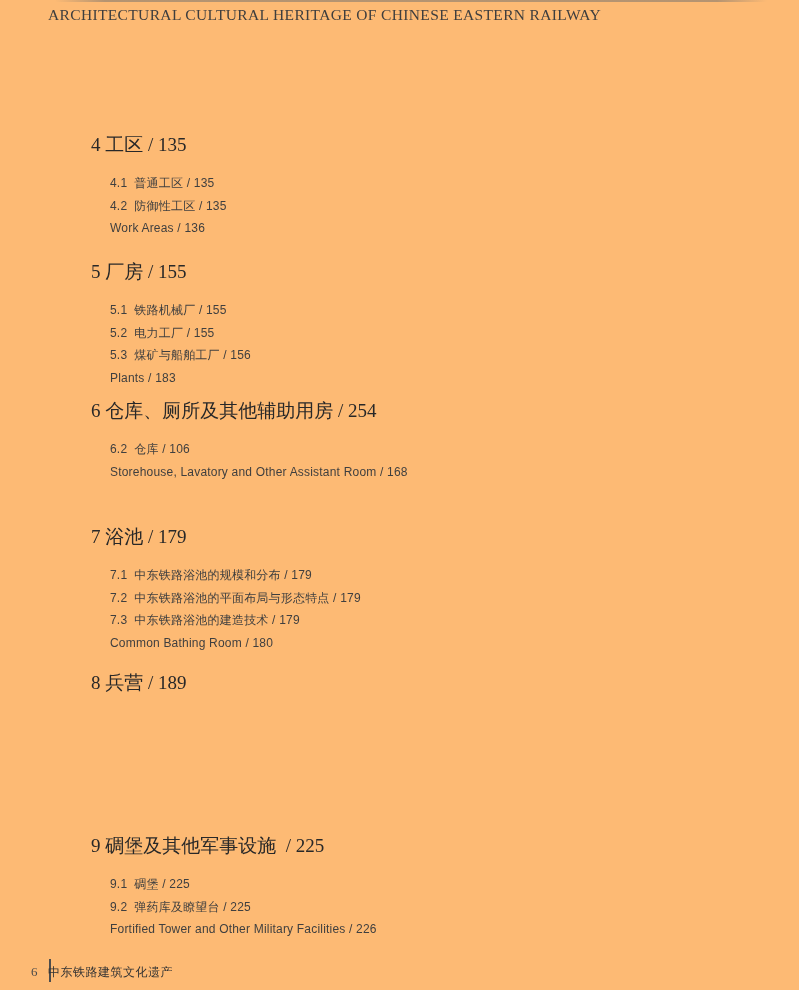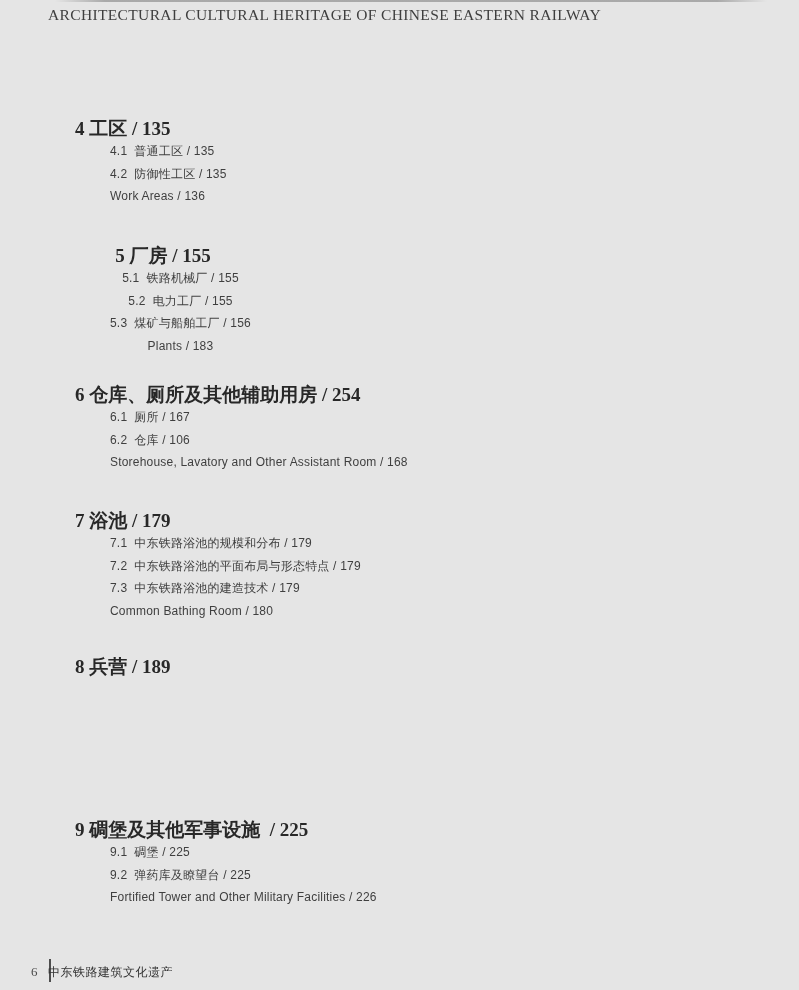--- a/index.html
+++ b/index.html
@@ -4,21 +4,21 @@
 <style>
   html, body {
     margin: 0;
     padding: 0;
     background: #ffffff;
   }
   .page {
     position: relative;
     width: 799px;
     height: 990px;
-    background: #e5e5e5;
+    background: #fdba74;
     overflow: hidden;
     font-family: "Liberation Sans", "DejaVu Sans", sans-serif;
   }
   .top-rule {
     position: absolute;
     top: 0;
     left: 55px;
     width: 712px;
     height: 2px;
     background: linear-gradient(90deg,
@@ -37,23 +37,23 @@
     letter-spacing: 0.35px;
     color: #3e3e3e;
     white-space: pre;
   }
   .toc-section {
     position: absolute;
     left: 75px;
     margin: 0;
   }
   .section-heading {
-    margin: 0;
+    margin: 16px;
     font-family: "Liberation Serif", "DejaVu Serif", serif;
-    font-weight: 700;
+    font-weight: 400;
     font-size: 19px;
     line-height: 22px;
     color: #282828;
     white-space: pre;
   }
   .section-items {
     padding-left: 35px;
   }
   .toc-entry {
     font-size: 12px;
@@ -101,34 +101,33 @@
   <div id="sections">
   <section class="toc-section" style="top: 118px;">
     <h2 class="section-heading">4 工区 / 135</h2>
     <div class="section-items">
           <div class="toc-entry">4.1  普通工区 / 135</div>
           <div class="toc-entry">4.2  防御性工区 / 135</div>
           <div class="toc-entry english">Work Areas / 136</div>
         </div>
   </section>
 
-  <section class="toc-section" style="top: 245px; text-align: center;">
+  <section class="toc-section" style="top: 245px;">
     <h2 class="section-heading">5 厂房 / 155</h2>
     <div class="section-items">
           <div class="toc-entry">5.1  铁路机械厂 / 155</div>
           <div class="toc-entry">5.2  电力工厂 / 155</div>
           <div class="toc-entry">5.3  煤矿与船舶工厂 / 156</div>
           <div class="toc-entry english">Plants / 183</div>
         </div>
   </section>
 
   <section class="toc-section" style="top: 384px;">
     <h2 class="section-heading">6 仓库、厕所及其他辅助用房 / 254</h2>
     <div class="section-items">
-          <div class="toc-entry">6.1  厕所 / 167</div>
           <div class="toc-entry">6.2  仓库 / 106</div>
           <div class="toc-entry english">Storehouse, Lavatory and Other Assistant Room / 168</div>
         </div>
   </section>
 
   <section class="toc-section" style="top: 510px;">
     <h2 class="section-heading">7 浴池 / 179</h2>
     <div class="section-items">
           <div class="toc-entry">7.1  中东铁路浴池的规模和分布 / 179</div>
           <div class="toc-entry">7.2  中东铁路浴池的平面布局与形态特点 / 179</div>

